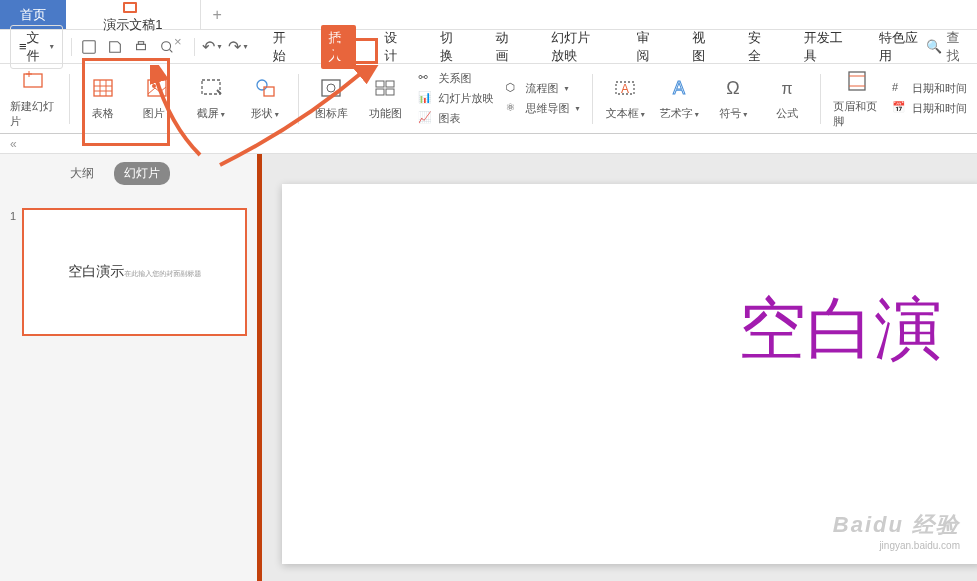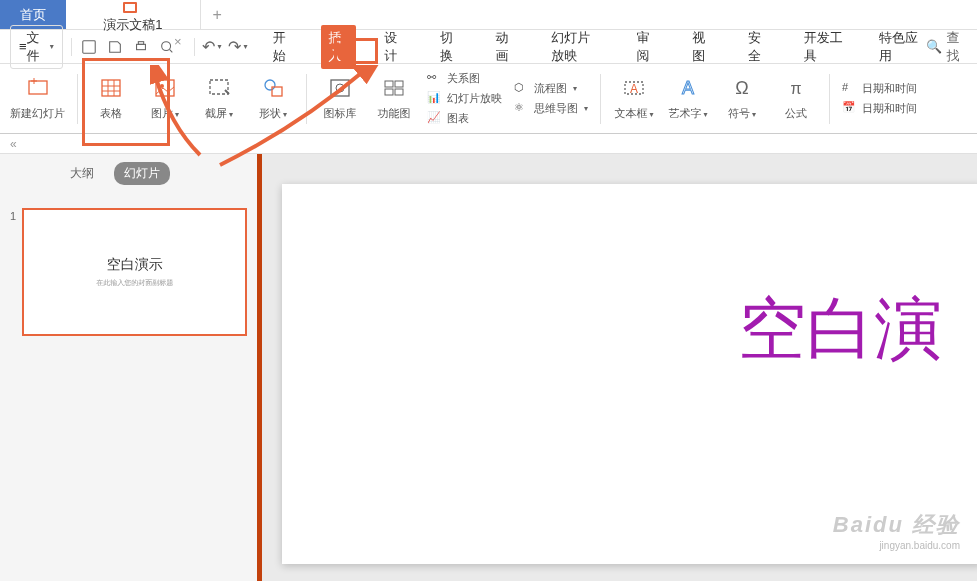--- a/index.html
+++ b/index.html
@@ -48,21 +48,21 @@
     .collapse { height: 20px; background: #fff; padding-left: 10px; color: #999; font-size: 12px; border-bottom: 1px solid #e0e0e0; display: flex; align-items: center; }
     
     
     .main { display: flex; height: 427px; }
     .sidepanel { width: 270px; background: #f5f5f5; border-right: 5px solid #c2410c; }
     .panel-tabs { display: flex; gap: 10px; padding: 8px 60px; font-size: 12px; align-items: center; }
     .panel-tab { padding: 3px 10px; color: #666; cursor: pointer; }
     .panel-tab.active { background: #888; color: #fff; border-radius: 10px; }
     .slide-thumb-wrap { display: flex; padding: 15px 10px; }
     .slide-num { font-size: 11px; color: #666; margin-right: 6px; margin-top: 2px; }
-    .slide-thumb { width: 225px; height: 128px; background: #fff; border: 2px solid #e8653c; display: flex; flex-direction: column; align-items: center; justify-content: center; }
+    .slide-thumb { width: 225px; height: 128px; background: #fff; border: 2px solid #e8653c; display: flex; flex-direction: row; align-items: center; justify-content: center; }
     .thumb-title { font-size: 14px; color: #333; }
     .thumb-sub { font-size: 7px; color: #999; margin-top: 4px; }
     
     
     .canvas-area { flex: 1; background: #eaeaea; padding: 30px 0 0 20px; position: relative; }
     .canvas { width: 700px; height: 380px; background: #fff; box-shadow: 0 2px 8px rgba(0,0,0,0.2); padding: 100px 40px 0 0; text-align: right; }
     .canvas-title { font-size: 68px; color: #a21caf; font-weight: 400; }
     
     
     .watermark { position: absolute; right: 17px; bottom: 30px; font-size: 10px; color: #bbb; text-align: right; z-index: 200; }
@@ -262,20 +262,30 @@
   </div>
   <div class="ribbon-item">
     <span class="ribbon-icon">
         <svg width="24" height="24" viewBox="0 0 24 24">
           <text x="12" y="18" font-size="16" text-anchor="middle" fill="#666">π</text>
         </svg>
       </span>
     <span>公式</span>
   </div>
   <div class="ribbon-divider"></div>
+  <div class="ribbon-item">
+    <span class="ribbon-icon">
+        <svg width="24" height="24" viewBox="0 0 24 24">
+          <rect x="4" y="3" width="16" height="18" fill="none" stroke="#666" stroke-width="1.3"></rect>
+          <line x1="4" y1="7" x2="20" y2="7" stroke="#e8653c"></line>
+          <line x1="4" y1="17" x2="20" y2="17" stroke="#e8653c"></line>
+        </svg>
+      </span>
+    <span>页眉和页脚</span>
+  </div>
   <div class="ribbon-small">
     <div class="ribbon-small-item">
         <span class="small-icon">#</span>
         <span>日期和时间</span>
       </div>
     <div class="ribbon-small-item">
         <span class="small-icon">📅</span>
         <span>日期和时间</span>
       </div>
   </div>

